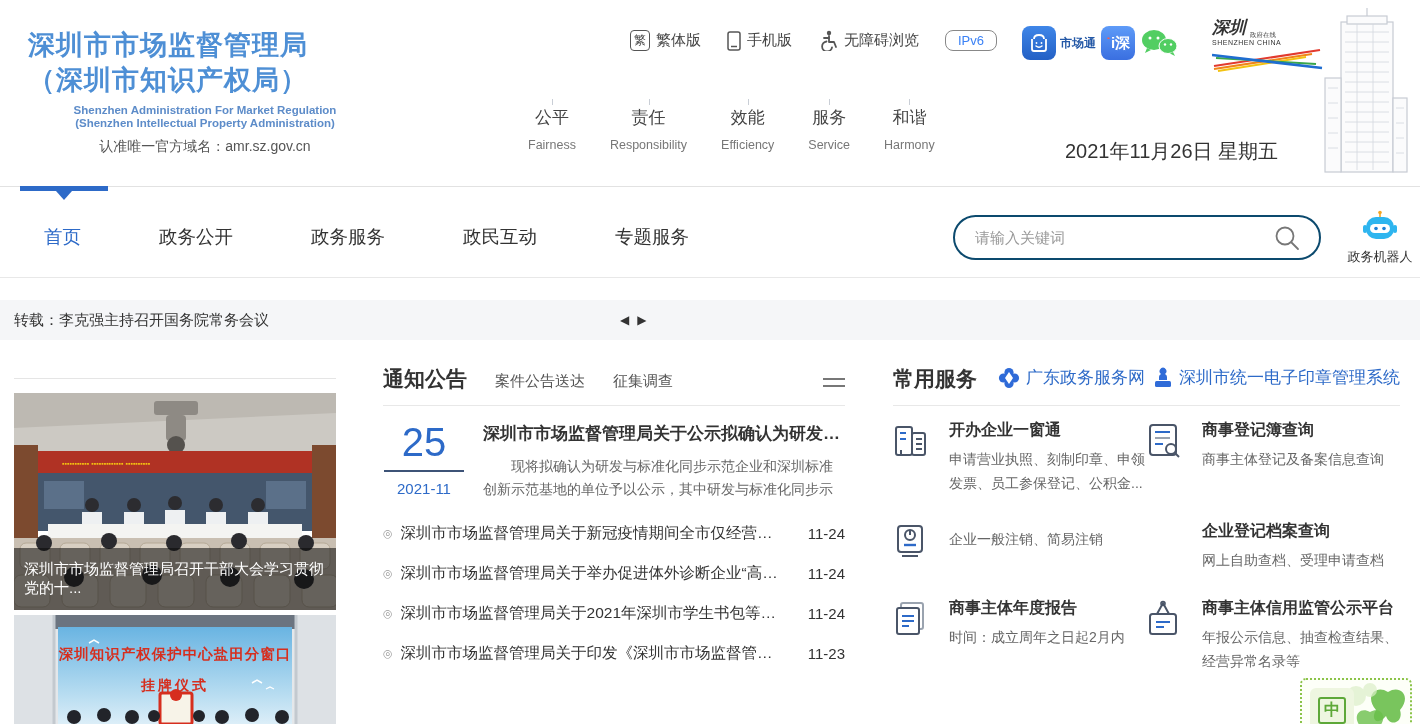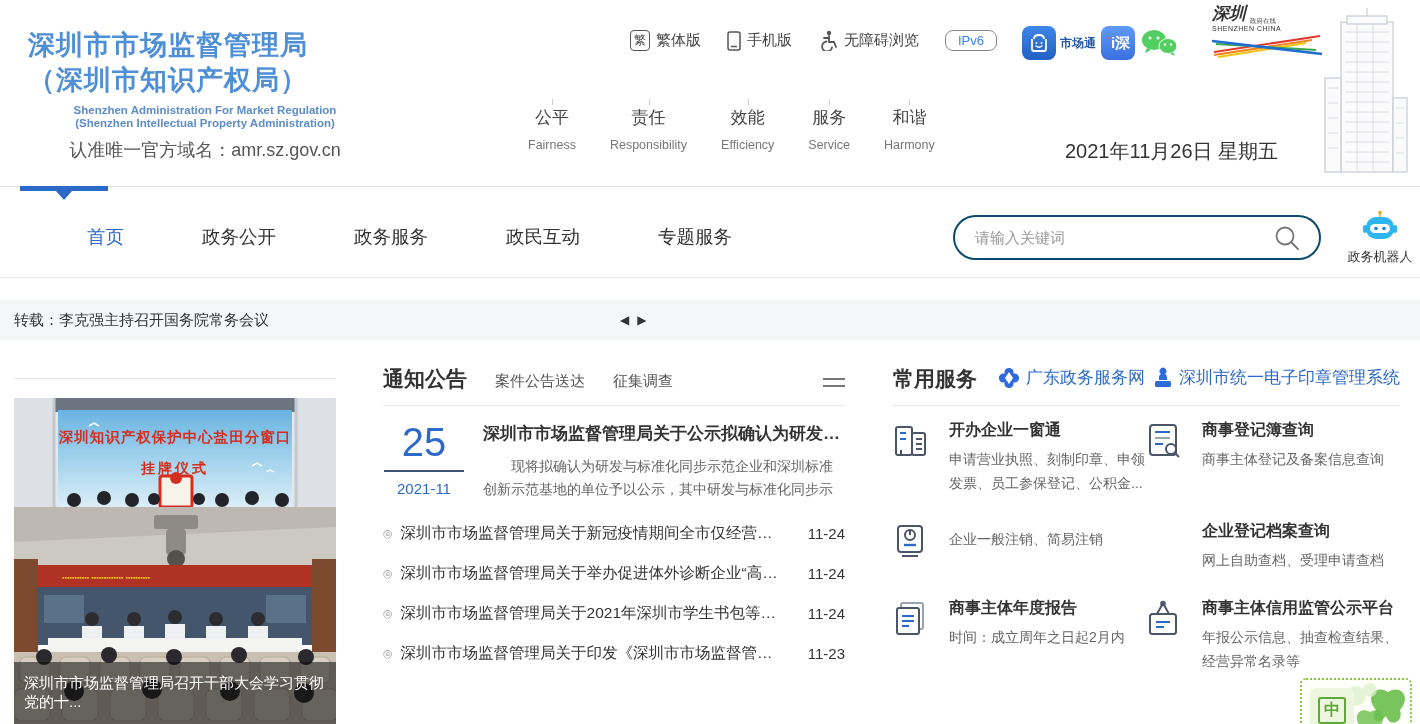--- a/index.html
+++ b/index.html
@@ -3,37 +3,37 @@
 <meta charset="utf-8">
 <style>
   * { margin:0; padding:0; box-sizing:border-box; }
   html,body { width:1420px; height:724px; }
   body { font-family:"Liberation Sans","DejaVu Sans",sans-serif; background:#fff; position:relative; overflow:hidden; }
   .abs { position:absolute; }
 
   
   #org-name { left:28px; top:28px; color:#4e8fd5; font-weight:bold; font-size:27px; line-height:35px; letter-spacing:1px; }
   #org-en { left:30px; top:104px; width:350px; text-align:center; color:#5d8cc9; font-size:11.5px; line-height:13px; font-weight:bold; }
-  #org-domain { left:30px; top:138px; width:350px; text-align:center; color:#555; font-size:18px; }
+  #org-domain { left:30px; top:138px; width:350px; text-align:center; color:#555; font-size:14px; }
 
   .quick-links { left:630px; top:30px; display:flex; align-items:center; gap:26px; color:#444; font-size:15px; }
   .ql-item { display:flex; align-items:center; gap:6px; cursor:pointer; }
   .fan-box { display:inline-block; border:1.5px solid #555; border-radius:4px; font-size:12px; padding:1px 3px; color:#444; }
   .ipv6-pill { border:1px solid #888; border-radius:8px; padding:2px 12px; font-size:13px; color:#3b82f6; }
 
   .app-row { left:1022px; top:24px; display:flex; align-items:center; gap:5px; }
   .app-chip { display:flex; align-items:center; gap:4px; cursor:pointer; }
   .app-sq { width:34px; height:34px; border-radius:8px; display:flex; align-items:center; justify-content:center; }
   .mkt { background:linear-gradient(180deg,#3f86e8,#2360c5); }
   .mkt-label { font-size:12px; font-weight:bold; color:#2458a6; }
   .isz { background:linear-gradient(180deg,#5e9bf8,#3a6fe0); color:#fff; font-weight:bold; font-size:15px; }
   .isz i { font-style:normal; color:#fff; }
   .isz .dot { color:#ff5a4e; }
 
-  .szgov { left:1212px; top:2px; width:118px; cursor:pointer; }
+  .szgov { left:1212px; top:16px; width:118px; cursor:pointer; }
   .szgov-top { display:flex; align-items:flex-end; gap:4px; }
   .szgov-cn { font-size:17px; font-weight:bold; color:#333; font-style:italic; font-family:"DejaVu Serif","Liberation Serif",serif; }
   .szgov-sub { font-size:6.5px; color:#444; line-height:8px; }
   .szgov-en { font-size:7px; color:#333; letter-spacing:0.5px; }
 
   #building-art { left:1305px; top:8px; opacity:0.8; }
 
   .values-row { left:528px; top:106px; display:flex; gap:34px; }
   .value-item { text-align:center; position:relative; }
   .value-item:before { content:""; position:absolute; top:-7px; left:50%; width:1px; height:6px; background:#c9ced6; }
@@ -41,21 +41,21 @@
   .value-en { font-size:12.5px; color:#777; margin-top:9px; }
 
   #page-date { left:1065px; top:138px; font-size:20px; color:#333; }
 
   
   #nav-topline { left:0; top:186px; width:1420px; height:1px; background:#e2e2e2; }
   #nav-active-bar { left:20px; top:186px; width:88px; height:5px; background:#2d6ac8; }
   #nav-active-tri { left:56px; top:191px; width:0; height:0; border-left:8px solid transparent; border-right:8px solid transparent; border-top:9px solid #2d6ac8; }
   .nav-row { left:44px; top:224px; display:flex; gap:78px; font-size:18.5px; color:#333; }
   .nav-item { cursor:pointer; }
-  .nav-item.active { color:#2d6ac8;margin-left:43px; }
+  .nav-item.active { color:#2d6ac8; }
   #search-box { left:953px; top:215px; width:368px; height:45px; border:2px solid #0c4a6e; border-radius:23px; display:flex; align-items:center; padding:0 18px 0 20px; }
   #search-input { flex:1; border:none; outline:none; font-size:15px; color:#333; background:transparent; font-family:inherit; }
   #search-input::placeholder { color:#999; }
   #robot-wrap { left:1342px; top:210px; width:76px; text-align:center; cursor:pointer; }
   #robot-label { font-size:13px; color:#333; margin-top:2px; }
   #nav-bottomline { left:0; top:277px; width:1420px; height:1px; background:#e8e8e8; }
 
   
   #ticker { left:0; top:300px; width:1420px; height:40px; background:#f5f6f8; }
   #ticker-text { left:14px; top:311px; font-size:15px; color:#333; cursor:pointer; }
@@ -294,55 +294,20 @@
 
 <div class="abs" id="ticker"></div>
 <div class="abs" id="ticker-text">转载：李克强主持召开国务院常务会议</div>
 <div class="abs" id="ticker-arrows">
   <span>◀</span>
   <span>▶</span>
 </div>
 
 <div class="abs" id="carousel-topline"></div>
 <div class="abs" id="carousel">
-  <div id="slide2">
-    <svg width="322" height="109" viewBox="0 0 322 109">
-      <rect width="322" height="109" fill="#e4e7ea"></rect>
-      <rect x="0" y="0" width="322" height="14" fill="#6b7480"></rect>
-      <rect x="0" y="0" width="40" height="109" fill="#dde1e5"></rect>
-        <rect x="282" y="0" width="40" height="109" fill="#dde1e5"></rect>
-      <path d="M40 0 L40 109" stroke="#c3c9cf" stroke-width="3"></path>
-        <path d="M282 0 L282 109" stroke="#c3c9cf" stroke-width="3"></path>
-      <defs>
-          <linearGradient id="sky" x1="0" y1="0" x2="0" y2="1">
-            <stop offset="0" stop-color="#69b4e2"></stop>
-            <stop offset="0.7" stop-color="#b8ddf1"></stop>
-            <stop offset="1" stop-color="#dceef8"></stop>
-          </linearGradient>
-        </defs>
-      <rect x="44" y="12" width="234" height="97" fill="url(#sky)"></rect>
-      <path d="M75 28 l5 -3 l5 3" stroke="#fff" stroke-width="1.5" fill="none"></path>
-        <path d="M238 68 l5 -3 l5 3" stroke="#fff" stroke-width="1.5" fill="none"></path>
-        <path d="M252 74 l4 -2 l4 2" stroke="#fff" stroke-width="1.2" fill="none"></path>
-      <rect x="146" y="78" width="32" height="31" rx="2" fill="#f7f3e8" stroke="#d62e1e" stroke-width="3"></rect>
-      <circle cx="162" cy="80" r="6" fill="#d62e1e"></circle>
-      <g fill="#22242a">
-        <circle cx="60" cy="102" r="7"></circle>
-          <circle cx="90" cy="100" r="7"></circle>
-          <circle cx="118" cy="102" r="7"></circle>
-          <circle cx="140" cy="101" r="6"></circle>
-          <circle cx="185" cy="101" r="6"></circle>
-          <circle cx="208" cy="102" r="7"></circle>
-          <circle cx="238" cy="100" r="7"></circle>
-          <circle cx="268" cy="102" r="7"></circle>
-      </g>
-    </svg>
-    <div class="s2text" id="s2-line1">深圳知识产权保护中心盐田分窗口</div>
-    <div class="s2text" id="s2-line2">挂牌仪式</div>
-  </div>
   <div id="slide1">
     <svg width="322" height="217" viewBox="0 0 322 217">
       <rect width="322" height="95" fill="#ccc9c3"></rect>
       <path d="M0 0 L322 0 L322 20 L0 35 Z" fill="#bdb9b2"></path>
       <g fill="#8e8a84">
           <rect x="140" y="8" width="44" height="14" rx="3"></rect>
           <rect x="152" y="22" width="20" height="26" rx="4"></rect>
         </g>
       <circle cx="162" cy="52" r="9" fill="#55524e"></circle>
       <rect x="0" y="52" width="24" height="165" fill="#7c4a2f"></rect>
@@ -392,20 +357,55 @@
           <circle cx="225" cy="148" r="8"></circle>
           <circle cx="292" cy="150" r="8"></circle>
         <circle cx="60" cy="184" r="10"></circle>
           <circle cx="138" cy="182" r="10"></circle>
           <circle cx="216" cy="184" r="10"></circle>
           <circle cx="290" cy="186" r="10"></circle>
       </g>
     </svg>
     <div id="slide1-caption">深圳市市场监督管理局召开干部大会学习贯彻党的十...</div>
   </div>
+  <div id="slide2">
+    <svg width="322" height="109" viewBox="0 0 322 109">
+      <rect width="322" height="109" fill="#e4e7ea"></rect>
+      <rect x="0" y="0" width="322" height="14" fill="#6b7480"></rect>
+      <rect x="0" y="0" width="40" height="109" fill="#dde1e5"></rect>
+        <rect x="282" y="0" width="40" height="109" fill="#dde1e5"></rect>
+      <path d="M40 0 L40 109" stroke="#c3c9cf" stroke-width="3"></path>
+        <path d="M282 0 L282 109" stroke="#c3c9cf" stroke-width="3"></path>
+      <defs>
+          <linearGradient id="sky" x1="0" y1="0" x2="0" y2="1">
+            <stop offset="0" stop-color="#69b4e2"></stop>
+            <stop offset="0.7" stop-color="#b8ddf1"></stop>
+            <stop offset="1" stop-color="#dceef8"></stop>
+          </linearGradient>
+        </defs>
+      <rect x="44" y="12" width="234" height="97" fill="url(#sky)"></rect>
+      <path d="M75 28 l5 -3 l5 3" stroke="#fff" stroke-width="1.5" fill="none"></path>
+        <path d="M238 68 l5 -3 l5 3" stroke="#fff" stroke-width="1.5" fill="none"></path>
+        <path d="M252 74 l4 -2 l4 2" stroke="#fff" stroke-width="1.2" fill="none"></path>
+      <rect x="146" y="78" width="32" height="31" rx="2" fill="#f7f3e8" stroke="#d62e1e" stroke-width="3"></rect>
+      <circle cx="162" cy="80" r="6" fill="#d62e1e"></circle>
+      <g fill="#22242a">
+        <circle cx="60" cy="102" r="7"></circle>
+          <circle cx="90" cy="100" r="7"></circle>
+          <circle cx="118" cy="102" r="7"></circle>
+          <circle cx="140" cy="101" r="6"></circle>
+          <circle cx="185" cy="101" r="6"></circle>
+          <circle cx="208" cy="102" r="7"></circle>
+          <circle cx="238" cy="100" r="7"></circle>
+          <circle cx="268" cy="102" r="7"></circle>
+      </g>
+    </svg>
+    <div class="s2text" id="s2-line1">深圳知识产权保护中心盐田分窗口</div>
+    <div class="s2text" id="s2-line2">挂牌仪式</div>
+  </div>
 </div>
 
 <div class="abs" id="notices">
   <div class="sec-head">
     <div class="sec-title">通知公告</div>
     <div class="notice-tabs">
       <div class="notice-tab">案件公告送达</div>
       <div class="notice-tab">征集调查</div>
     </div>
     <div class="more-lines">

